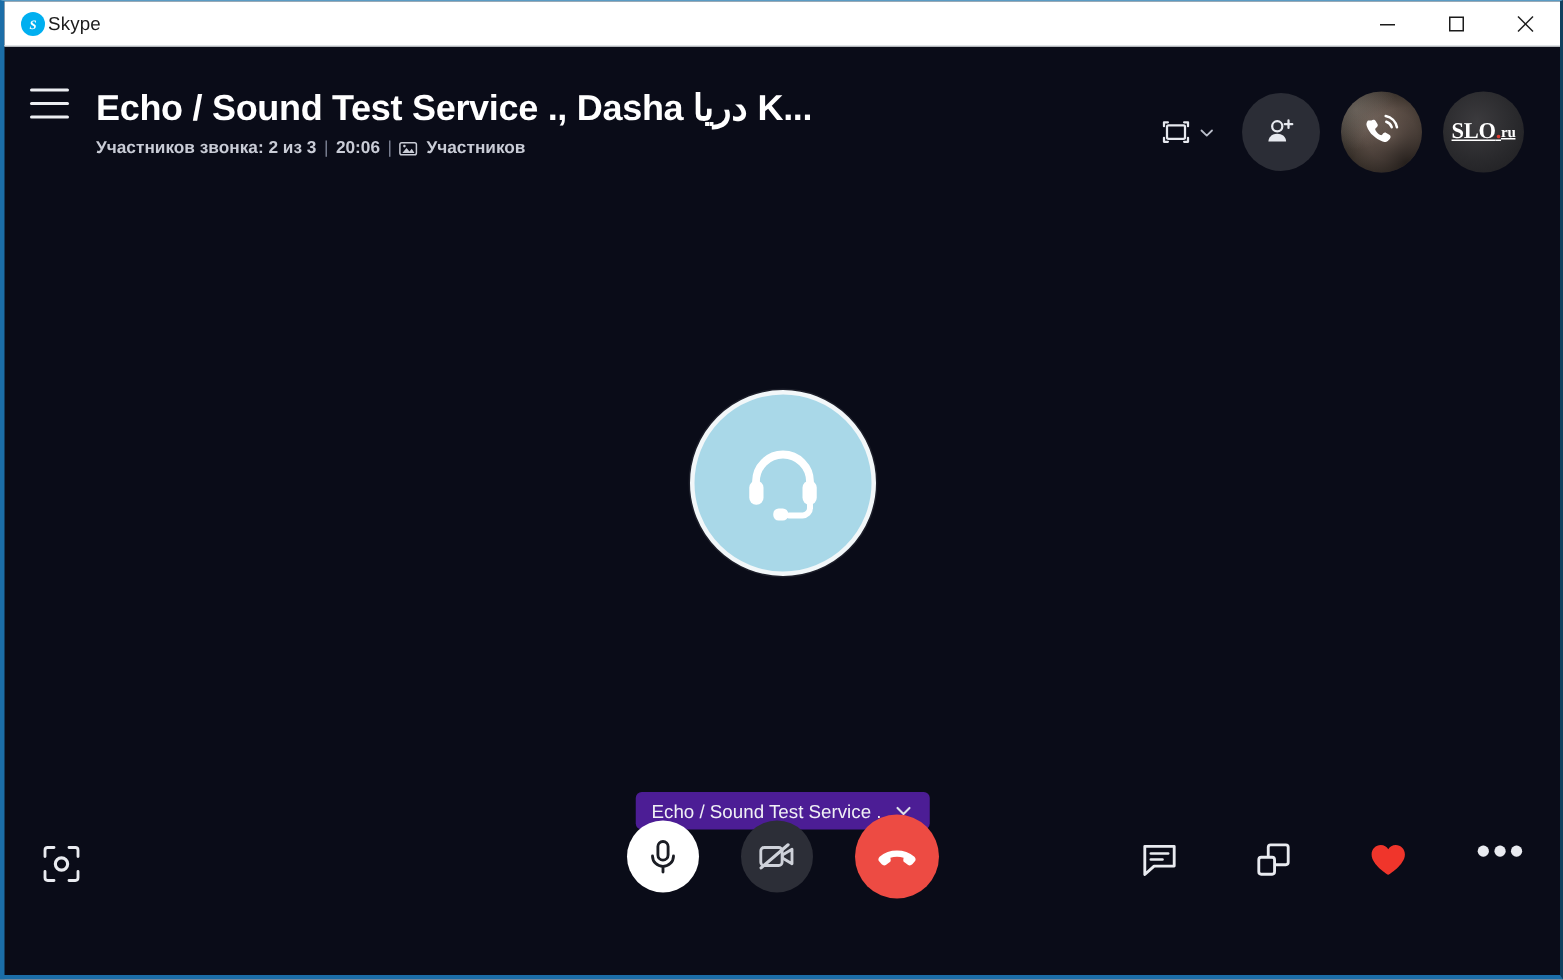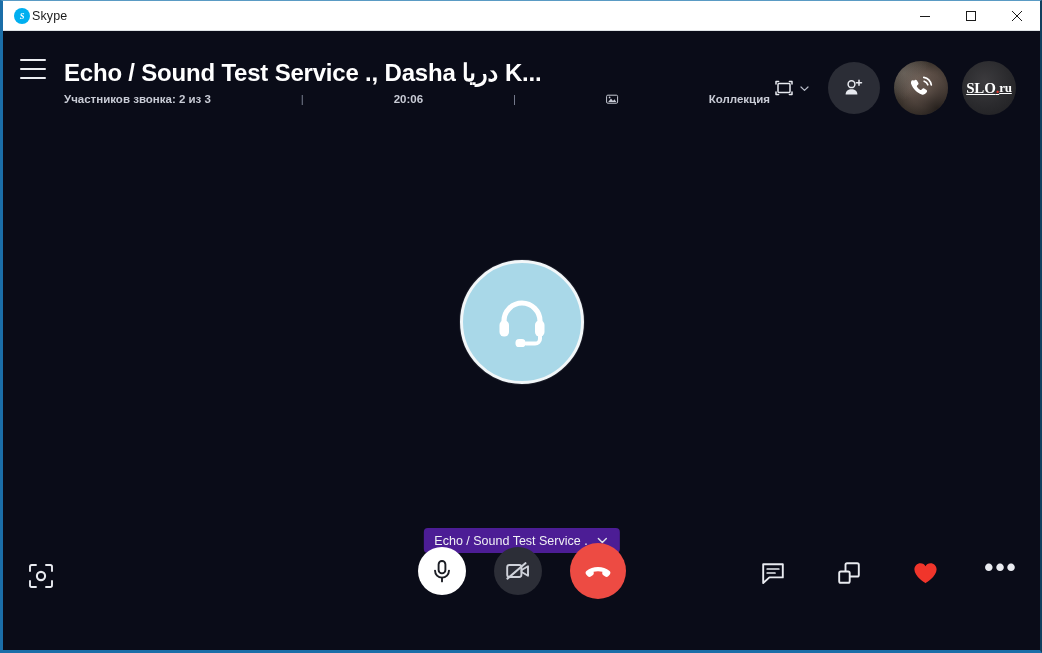--- a/index.html
+++ b/index.html
@@ -73,21 +73,20 @@
     font-size:24px; font-weight:bold; color:#ffffff;
     letter-spacing:-.2px;
     white-space:nowrap; overflow:hidden;
     line-height:1.18;
   }
   #call-sub {
     margin-top:6px;
     font-size:11.5px; font-weight:bold; color:#c9ccd6;
     display:flex; align-items:center; gap:5px;
     white-space:nowrap;
-    justify-content:space-between;
   }
   #call-sub .sub-sep { color:#7d8395; font-weight:normal; }
   .gallery-glyph {
     display:inline-flex; align-items:center;
     color:#c9ccd6;
   }
   .gallery-glyph svg { display:block; }
 
   
   #header-actions {
@@ -134,21 +133,21 @@
     background:radial-gradient(circle at 42% 38%, #3c3b3e 0%, #2a2a2d 55%, #1d1d20 100%);
     display:flex; align-items:center; justify-content:center;
     flex:none;
     font-family:"Liberation Serif", serif;
     color:#ffffff;
     font-size:15px; font-weight:bold;
     letter-spacing:-.2px;
     text-decoration:underline;
   }
   .avatar-badge .dot { color:#e03a2f; }
-  .avatar-badge .ru { font-size:13px; }
+  .avatar-badge .ru { font-size:10px; }
 
   
   #stage {
     position:absolute; top:122px; left:0;
     width:1037px; height:398px;
     display:flex; align-items:center; justify-content:center;
   }
   #participant-avatar {
     width:124px; height:124px; border-radius:50%;
     background:#a9d8e8;
@@ -266,21 +265,21 @@
         <span class="sub-sep">|</span>
         <span>20:06</span>
         <span class="sub-sep">|</span>
         <span class="gallery-glyph">
           <svg width="13" height="12" viewBox="0 0 13 12">
             <rect x="0.6" y="2.2" width="11" height="8" rx="1.2" fill="none" stroke="#c9ccd6" stroke-width="1"></rect>
             <path d="M2.2 9 5 5.6 7 8l1.5-1.8L10.3 9z" fill="#c9ccd6"></path>
             <circle cx="3.6" cy="4.4" r="0.85" fill="#c9ccd6"></circle>
           </svg>
         </span>
-        <span>Коллекция</span>
+        <span>Участников</span>
       </div>
     </div>
 
     <div id="header-actions">
 
       <div class="layout-btn">
         <svg width="20" height="20" viewBox="0 0 20 20">
           <rect x="4" y="5.5" width="12" height="9" rx="1" fill="none" stroke="#e7e9ef" stroke-width="1.5"></rect>
           <path d="M2 3.5h2.6M2 3.5v2.6M18 3.5h-2.6M18 3.5v2.6M2 16.5h2.6M2 16.5v-2.6M18 16.5h-2.6M18 16.5v-2.6" fill="none" stroke="#e7e9ef" stroke-width="1.5" stroke-linecap="round"></path>
         </svg>

